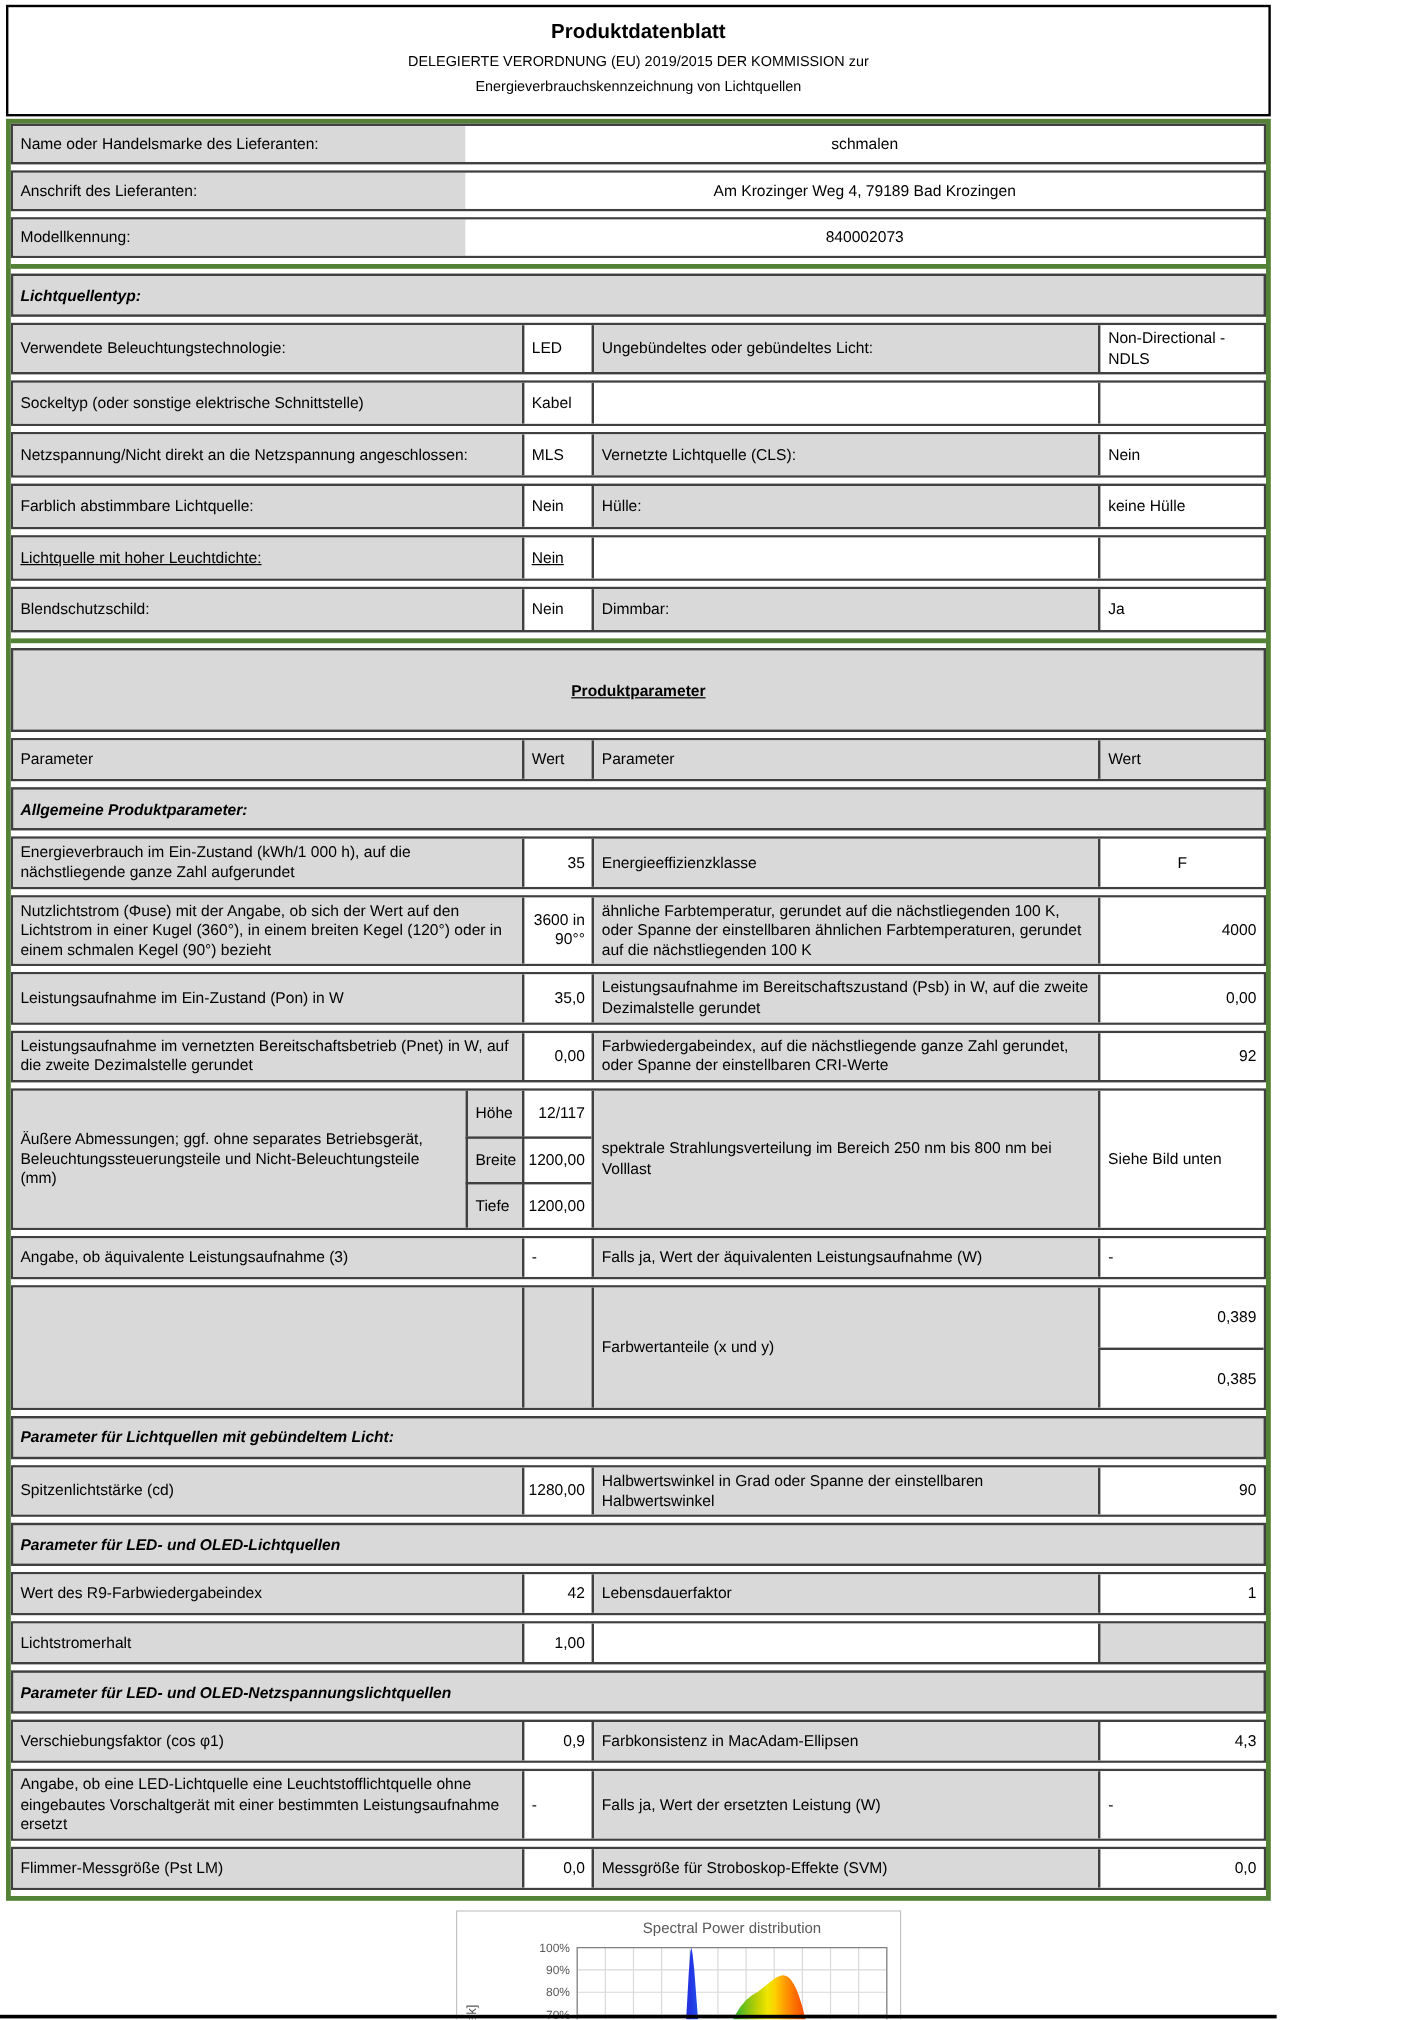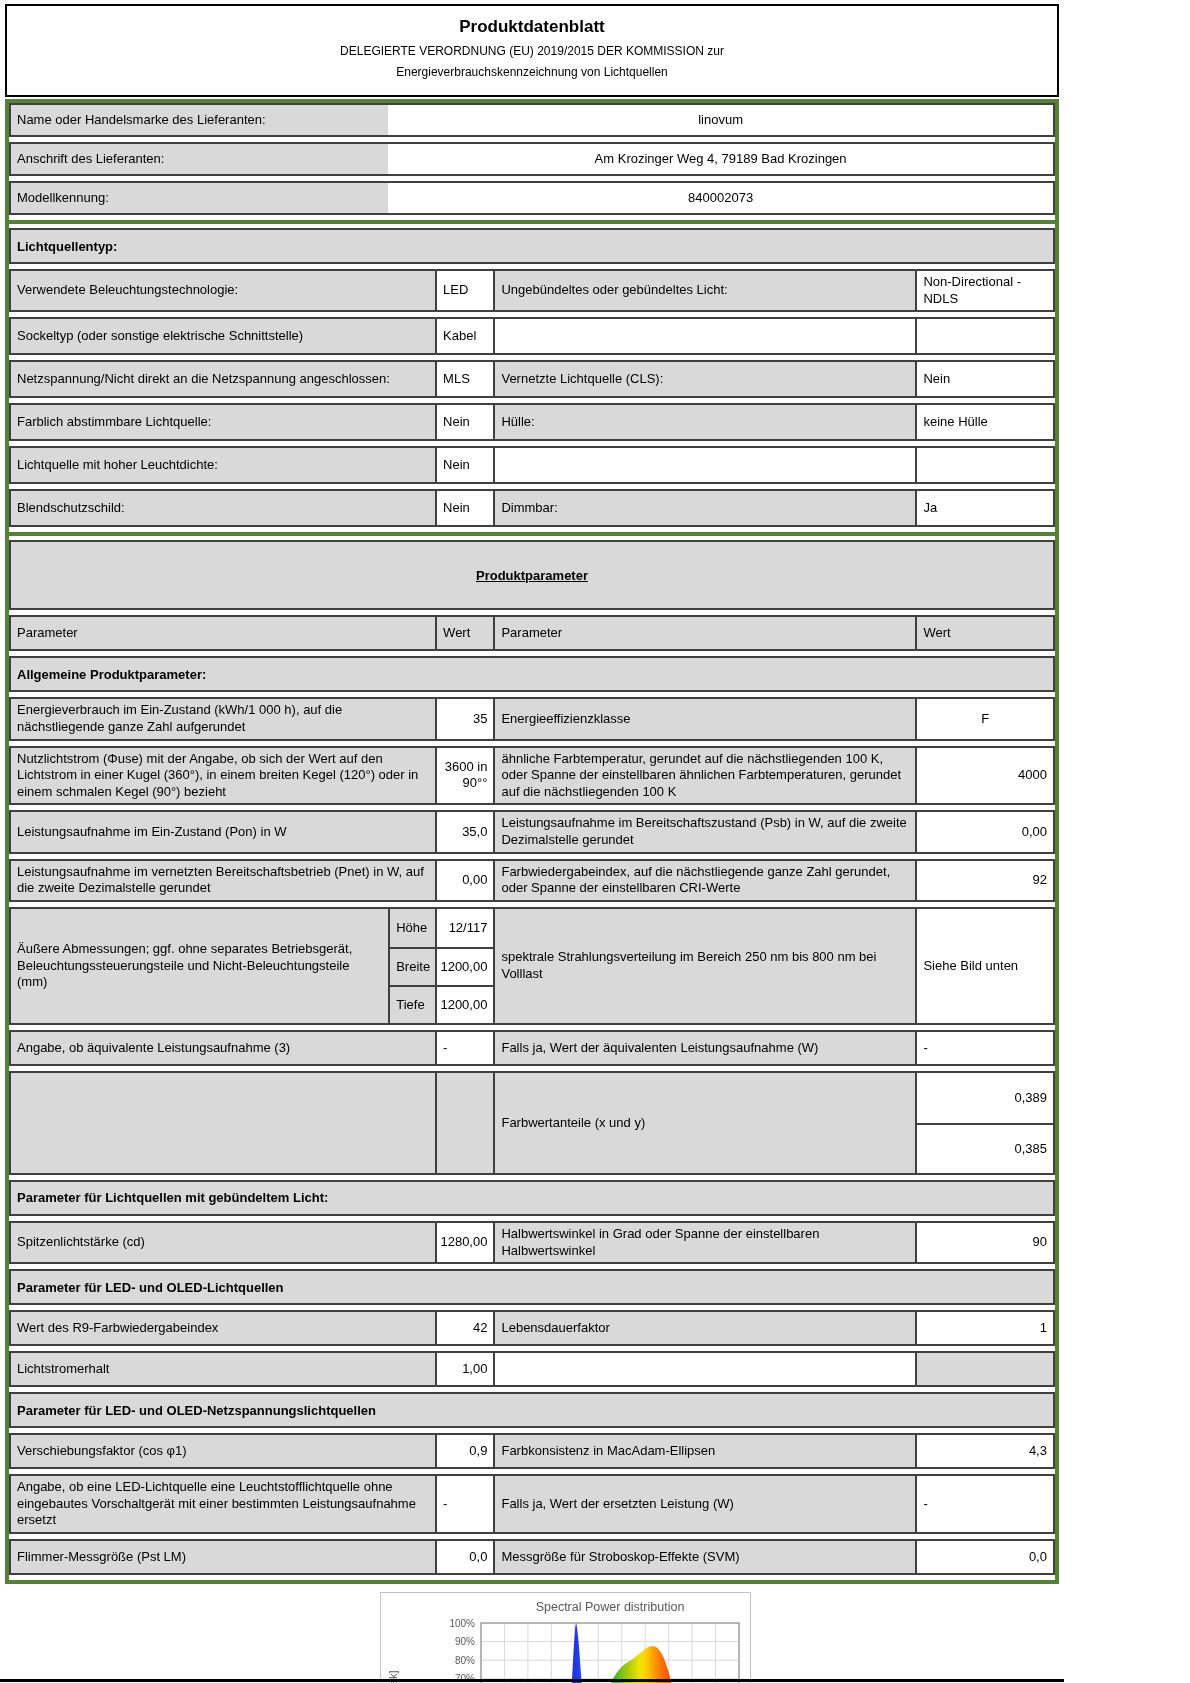--- a/index.html
+++ b/index.html
@@ -23,21 +23,21 @@
   .row4 .cell{border-left:2px solid #404040;}
   .row4 .cell:first-child{border-left:none;}
   .bg-g{background:#d9d9d9;}
   .bg-w{background:#ffffff;}
   .al-l{justify-content:flex-start;text-align:left;}
   .al-r{justify-content:flex-end;text-align:right;}
   .al-c{justify-content:center;text-align:center;}
 
   .sec-band{background:#d9d9d9;border:2px solid #404040;margin-bottom:5px;
             min-height:26px;display:flex;align-items:center;padding:3px 6px;
-            font-weight:bold;}
+            font-weight:bold;font-style:italic;}
   .pp-title-band{background:#d9d9d9;border:2px solid #404040;margin-bottom:5px;
             min-height:28px;display:flex;align-items:center;justify-content:center;padding:19px 6px;}
   .pp-title{font-weight:bold;text-decoration:underline;}
 
   
   .row-dims{display:grid;grid-template-columns:36.2% 4.5% 5.6% 40.5% 13.2%;
             grid-template-rows:repeat(3,1fr);border:2px solid #404040;margin-bottom:5px;background:#fff;}
   .row-dims .cell{border-left:2px solid #404040;}
   .row-dims .c-main{grid-row:1/4;grid-column:1;border-left:none;}
   .row-dims .sub-t{border-top:2px solid #404040;}
@@ -65,21 +65,21 @@
   <div class="title-box">
     <div class="doc-title">Produktdatenblatt</div>
     <div class="doc-sub">DELEGIERTE VERORDNUNG (EU) 2019/2015 DER KOMMISSION zur</div>
     <div class="doc-sub">Energieverbrauchskennzeichnung von Lichtquellen</div>
   </div>
 
   <div class="green-wrap">
     <div id="supplier-rows">
         <div class="row2">
           <div class="cell bg-g al-l">Name oder Handelsmarke des Lieferanten:</div>
-          <div class="cell bg-w al-c">linovum</div>
+          <div class="cell bg-w al-c">schmalen</div>
         </div>
         <div class="row2">
           <div class="cell bg-g al-l">Anschrift des Lieferanten:</div>
           <div class="cell bg-w al-c">Am Krozinger Weg 4, 79189 Bad Krozingen</div>
         </div>
         <div class="row2">
           <div class="cell bg-g al-l">Modellkennung:</div>
           <div class="cell bg-w al-c">840002073</div>
         </div>
       </div>
@@ -106,21 +106,21 @@
           <div class="cell bg-w al-l">MLS</div>
           <div class="cell bg-g al-l">Vernetzte Lichtquelle (CLS):</div>
           <div class="cell bg-w al-l">Nein</div>
         </div>
         <div class="row4" style="min-height: 34px;">
           <div class="cell bg-g al-l">Farblich abstimmbare Lichtquelle:</div>
           <div class="cell bg-w al-l">Nein</div>
           <div class="cell bg-g al-l">Hülle:</div>
           <div class="cell bg-w al-l">keine Hülle</div>
         </div>
-        <div class="row4" style="min-height: 34px;">
+        <div class="row4" style="min-height: 34px; text-decoration: underline;">
           <div class="cell bg-g al-l">Lichtquelle mit hoher Leuchtdichte:</div>
           <div class="cell bg-w al-l">Nein</div>
           <div class="cell bg-w al-l"></div>
           <div class="cell bg-w al-l"></div>
         </div>
         <div class="row4" style="min-height: 34px;">
           <div class="cell bg-g al-l">Blendschutzschild:</div>
           <div class="cell bg-w al-l">Nein</div>
           <div class="cell bg-g al-l">Dimmbar:</div>
           <div class="cell bg-w al-l">Ja</div>

